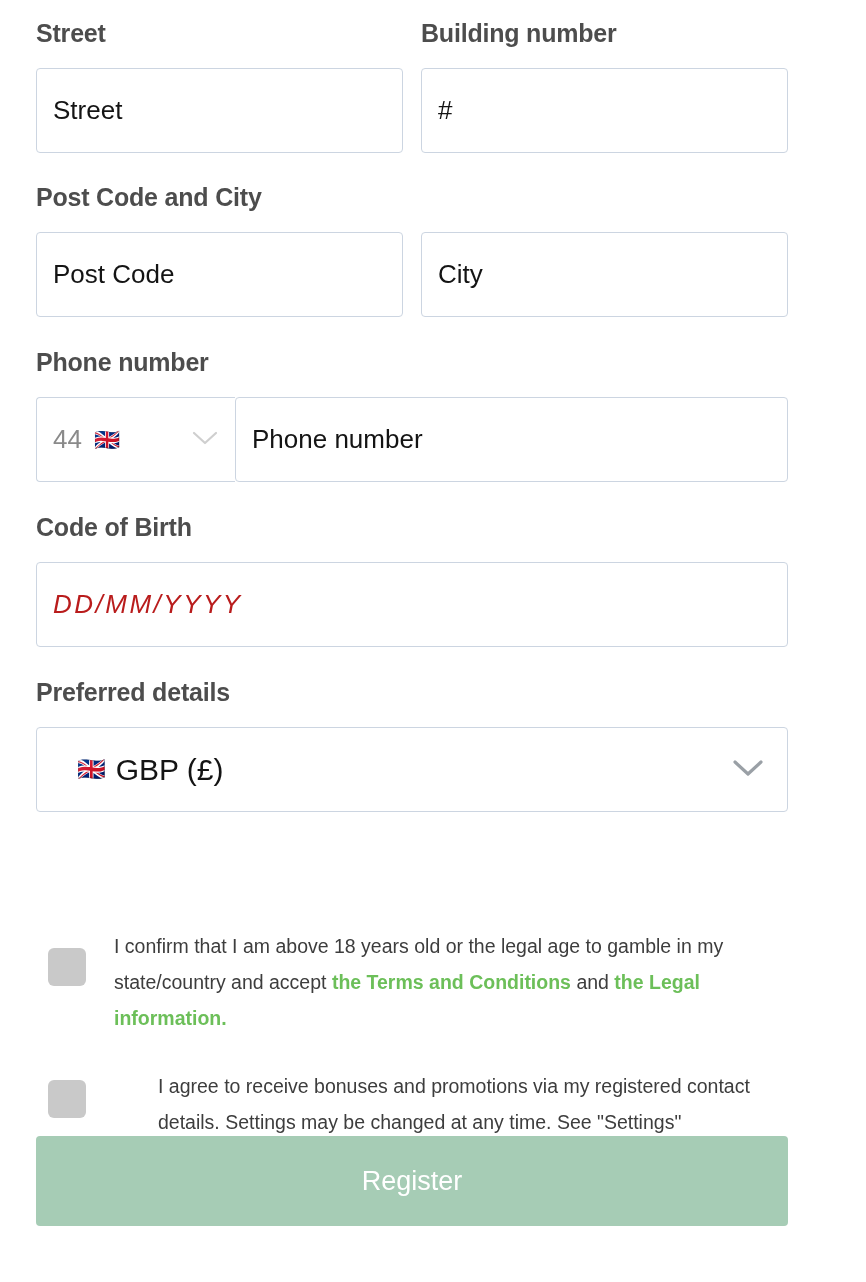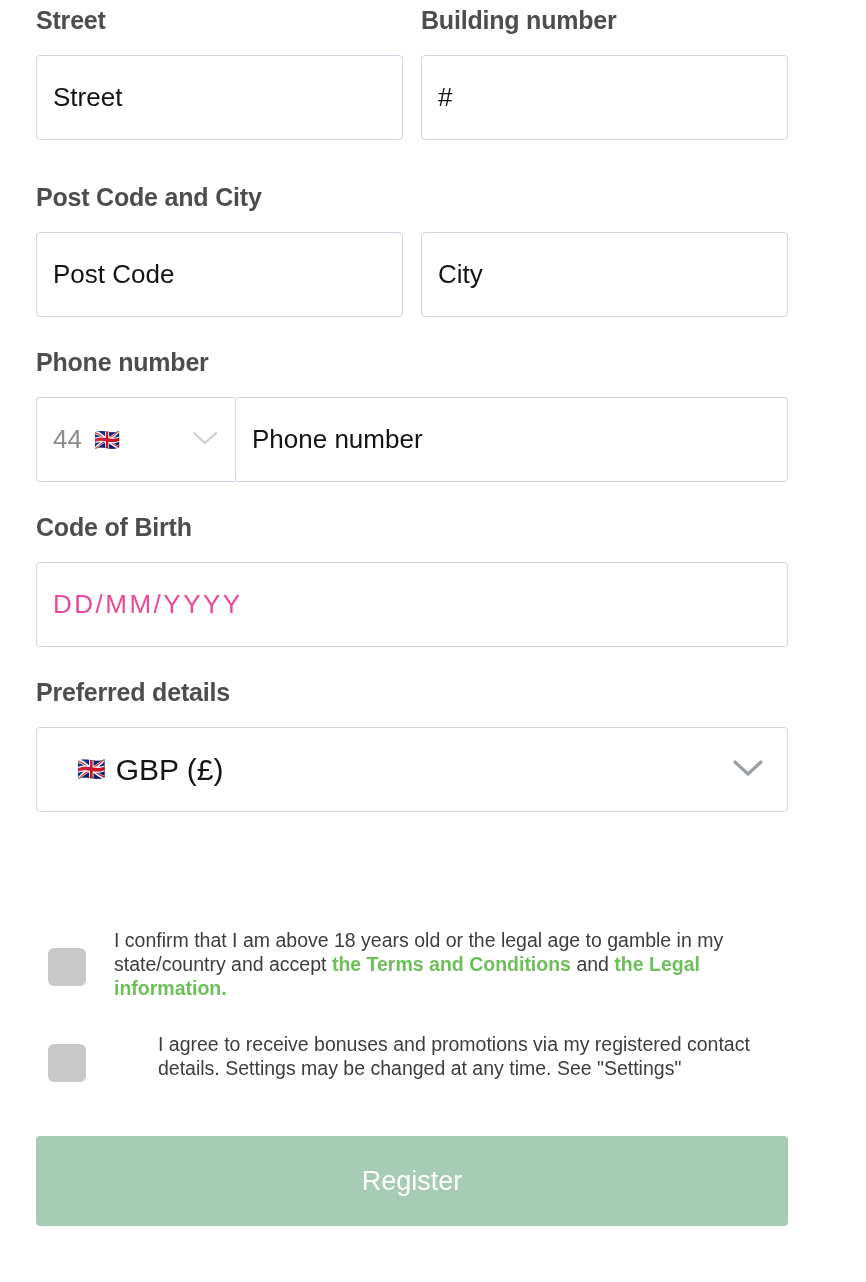--- a/index.html
+++ b/index.html
@@ -40,34 +40,35 @@
     background: #ffffff;
     display: flex;
     align-items: center;
     padding: 0 16px;
     font-size: 26px;
     color: #141414;
     overflow: hidden;
     white-space: nowrap;
   }
   .input-box.placeholder-style {
-    color: #ec4899;
+    color: #b91c1c;
     letter-spacing: 2.5px;
+    font-style: italic;
   }
 
   
   .row {
     display: flex;
     gap: 18px;
   }
   .col-left  { width: 367px; flex: 0 0 367px; }
   .col-right { width: 367px; flex: 0 0 367px; }
 
   
-  .sec-street    { position: absolute; left: 0; top: 8px;  width: 752px; }
+  .sec-street    { position: absolute; left: 0; top: 21px;  width: 752px; }
   .sec-postcode  { position: absolute; left: 0; top: 185px; width: 752px; }
   .sec-phone     { position: absolute; left: 0; top: 350px; width: 752px; }
   .sec-dob       { position: absolute; left: 0; top: 515px; width: 752px; }
   .sec-currency  { position: absolute; left: 0; top: 680px; width: 752px; }
   .sec-consent   { position: absolute; left: 12px; top: 928px; width: 740px; }
   .sec-submit    { position: absolute; left: 0; top: 1136px; width: 680px; }
 
   .label-row {
     display: flex;
     margin-bottom: 22px;
@@ -151,21 +152,21 @@
     height: 38px;
     flex: 0 0 38px;
     background: #c9c9c9;
     border-radius: 6px;
     margin-top: 20px;
   }
   .consent-row.second .checkbox { margin-top: 12px; }
   .consent-text {
     margin-left: 28px;
     font-size: 19.5px;
-    line-height: 24px;
+    line-height: 36px;
     color: #3d3d3d;
     max-width: 640px;
   }
   .consent-row.second .consent-text { max-width: 632px; }
   .link-green {
     color: #6cbf59;
     font-weight: bold;
     text-decoration: none;
   }
 

